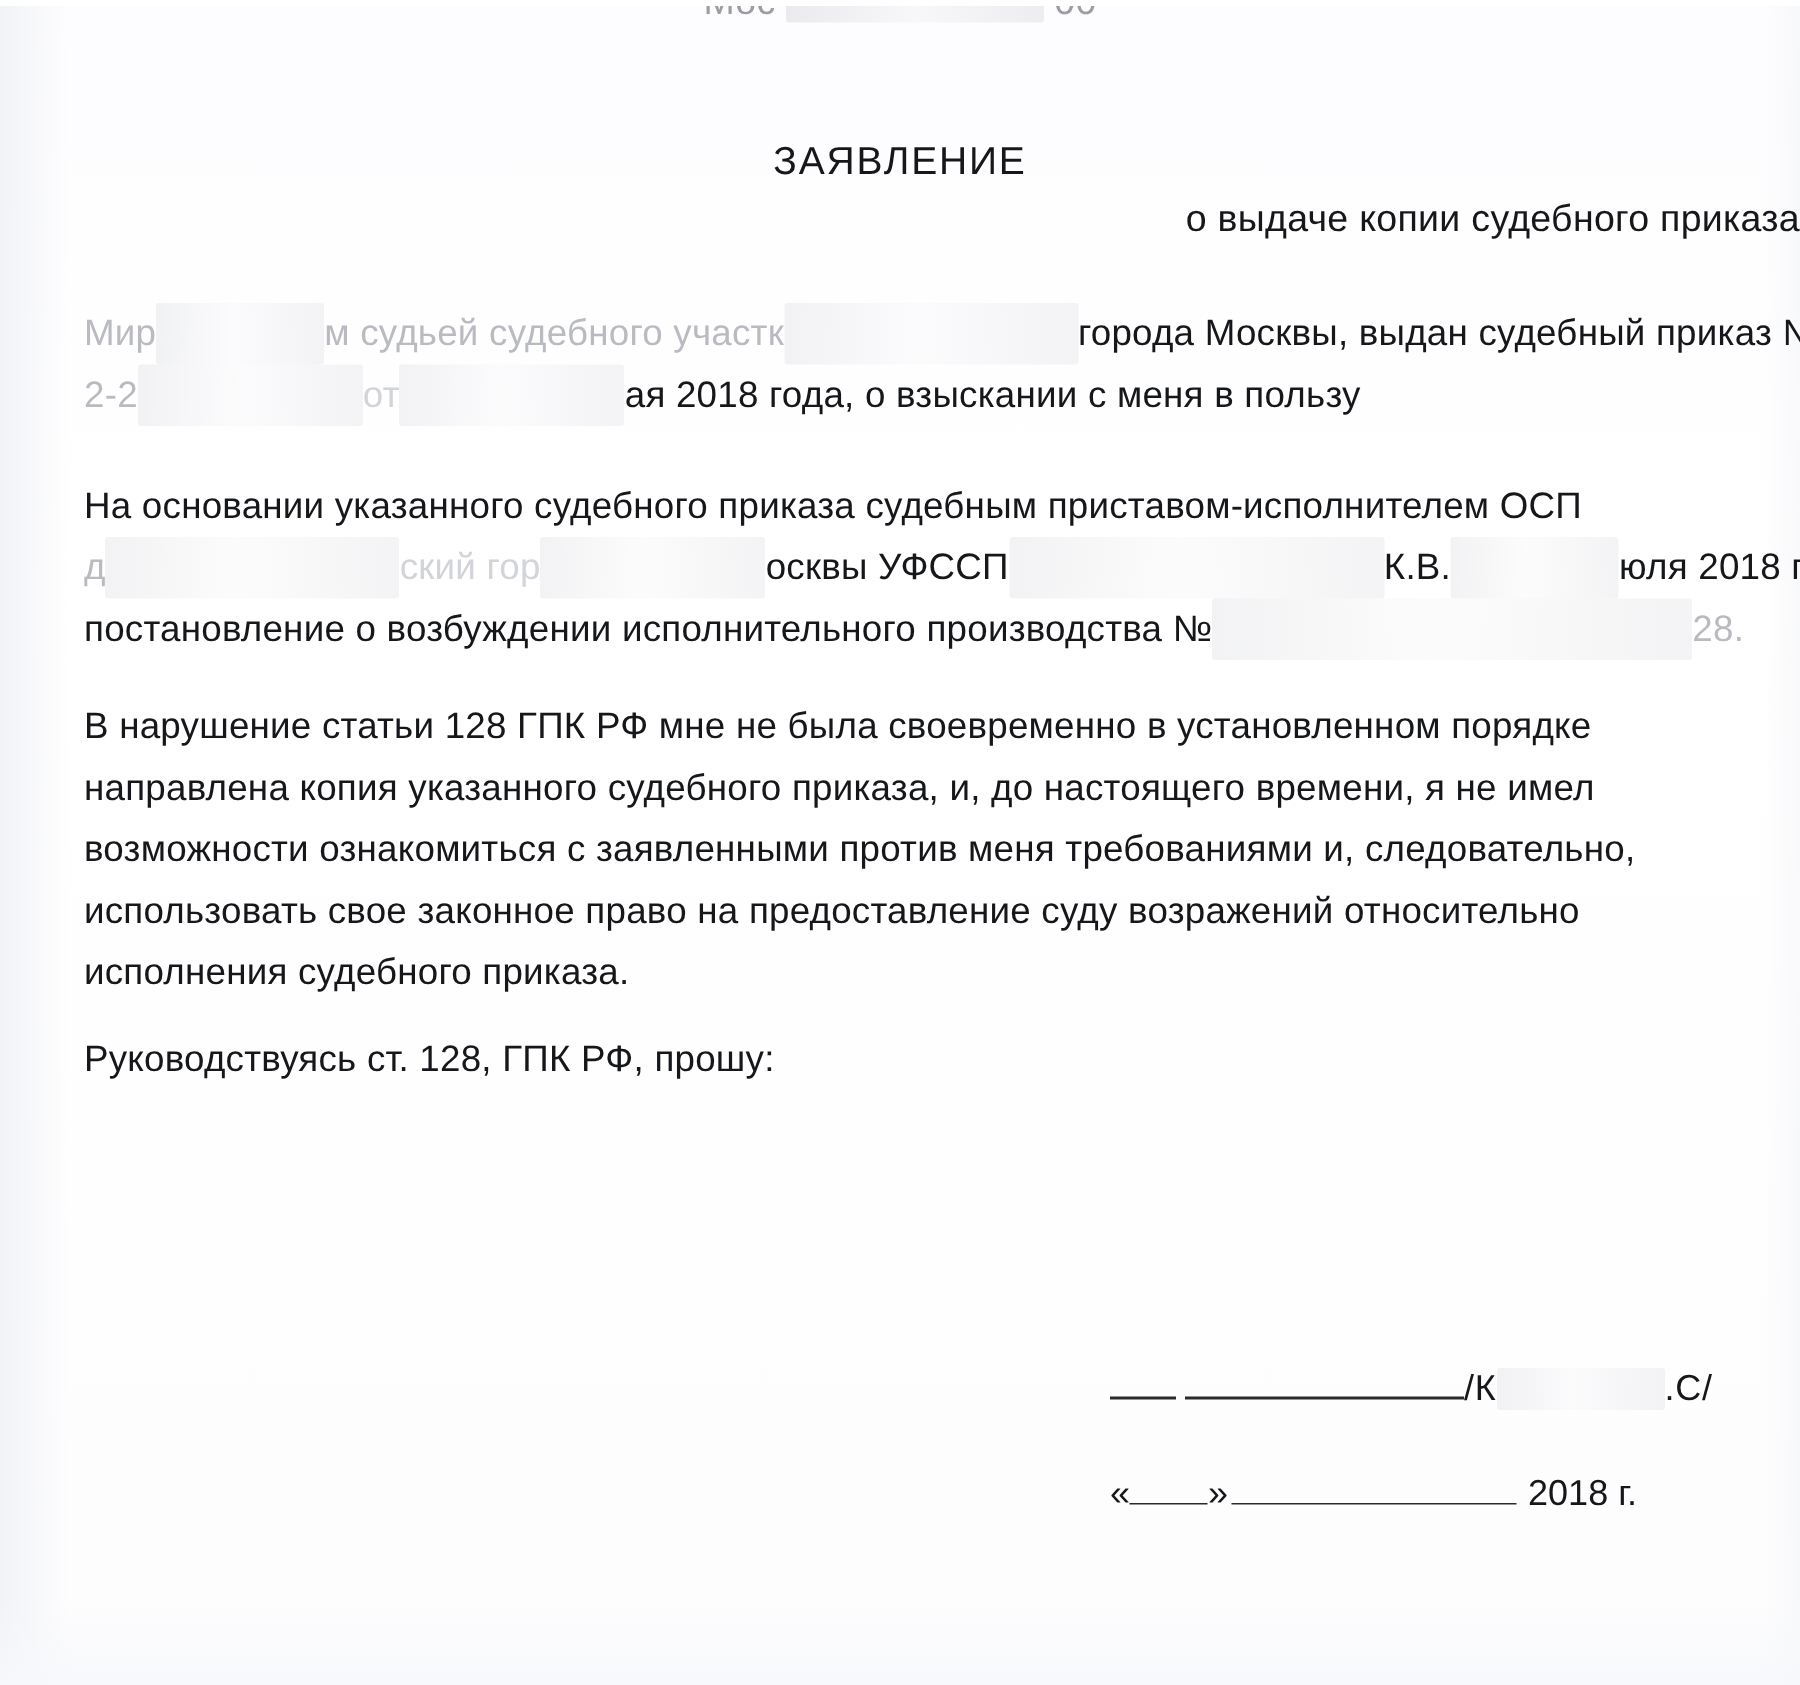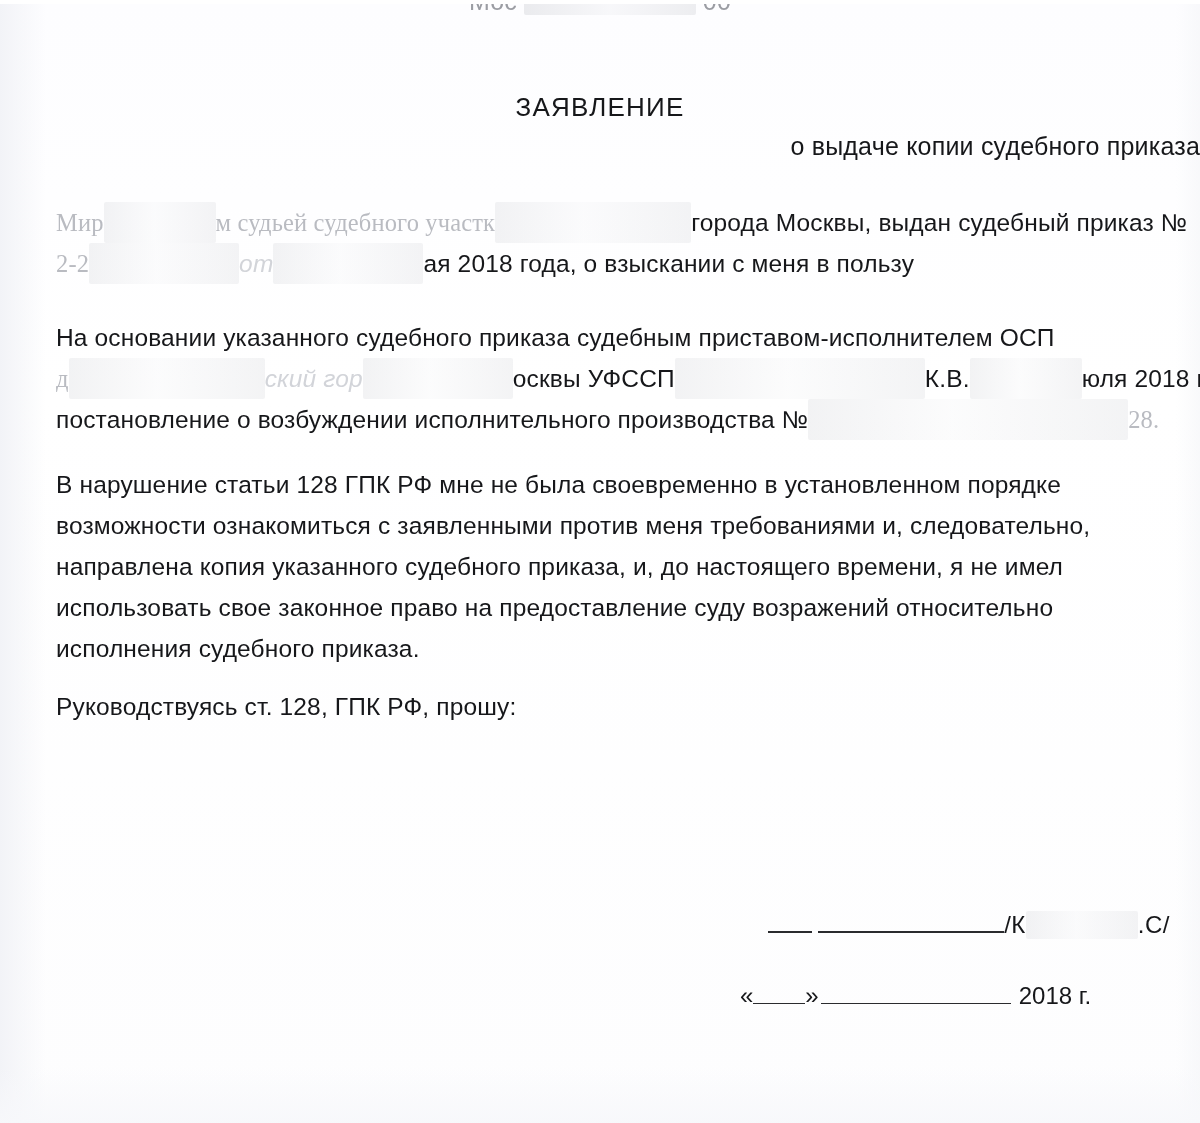--- a/index.html
+++ b/index.html
@@ -108,25 +108,23 @@
   .p-bailiff { top: 313px; }
   .p-violation { top: 460px; }
   .p-guided  { top: 682px; }
   .p-request { top: 758px; }
 
   .line { white-space: nowrap; }
 
   
   .faint {
     color: #b9bbc1;
-    font-family: Liberation Serif, serif;
   }
   .faint-2 {
     color: #d2d4d9;
-    font-style: italic;
   }
   .gap {
     display: inline-block;
     color: transparent;
     background: linear-gradient(90deg,
         rgba(196,198,204,.22) 0%,
         rgba(222,224,229,.10) 45%,
         rgba(196,198,204,.20) 100%);
     border-radius: 2px;
     vertical-align: baseline;
@@ -144,21 +142,20 @@
     left: 740px;
     top: 905px;
     width: 430px;
     font-size: 24px;
     color: #16171a;
   }
   .sig-row {
     position: relative;
     white-space: nowrap;
     height: 46px;
-    text-align: right;
   }
   .sig-rule {
     display: inline-block;
     border-bottom: 2px solid #2a2b2e;
     height: 22px;
     vertical-align: baseline;
   }
   .sig-rule-short { width: 44px; margin-right: 6px; }
   .sig-rule-long  { width: 186px; }
   .sig-name {
@@ -216,22 +213,22 @@
     <div class="line">
       <span class="faint">д</span><span class="gap gap-w4">&nbsp;</span><span class="faint-2">ский гор</span><span class="gap gap-w3">&nbsp;</span><span>осквы УФССП</span><span class="gap gap-w5">&nbsp;</span><span>К.В.</span><span class="gap gap-w2">&nbsp;</span><span>юля 2018 года, принято</span>
     </div>
     <div class="line">
       <span>постановление о возбуждении исполнительного производства №</span><span class="gap gap-w6">&nbsp;</span><span class="faint">28.</span>
     </div>
   </div>
 
   <div class="body-block p-violation">
     <div class="line">В нарушение статьи 128 ГПК РФ мне не была своевременно в установленном порядке</div>
+    <div class="line">направлена копия указанного судебного приказа, и, до настоящего времени, я не имел</div>
     <div class="line">возможности ознакомиться с заявленными против меня требованиями и, следовательно,</div>
-    <div class="line">направлена копия указанного судебного приказа, и, до настоящего времени, я не имел</div>
     <div class="line">использовать свое законное право на предоставление суду возражений относительно</div>
     <div class="line">исполнения судебного приказа.</div>
   </div>
 
   <div class="body-block p-guided">Руководствуясь ст. 128, ГПК РФ, прошу:</div>
 
 
   <div class="sig-block">
     <div class="sig-row">
       <span class="sig-rule sig-rule-short"></span><span class="sig-rule sig-rule-long"></span><span class="sig-name">/К</span><span class="gap gap-w2">&nbsp;</span><span class="sig-name faint-name">.С/</span>

